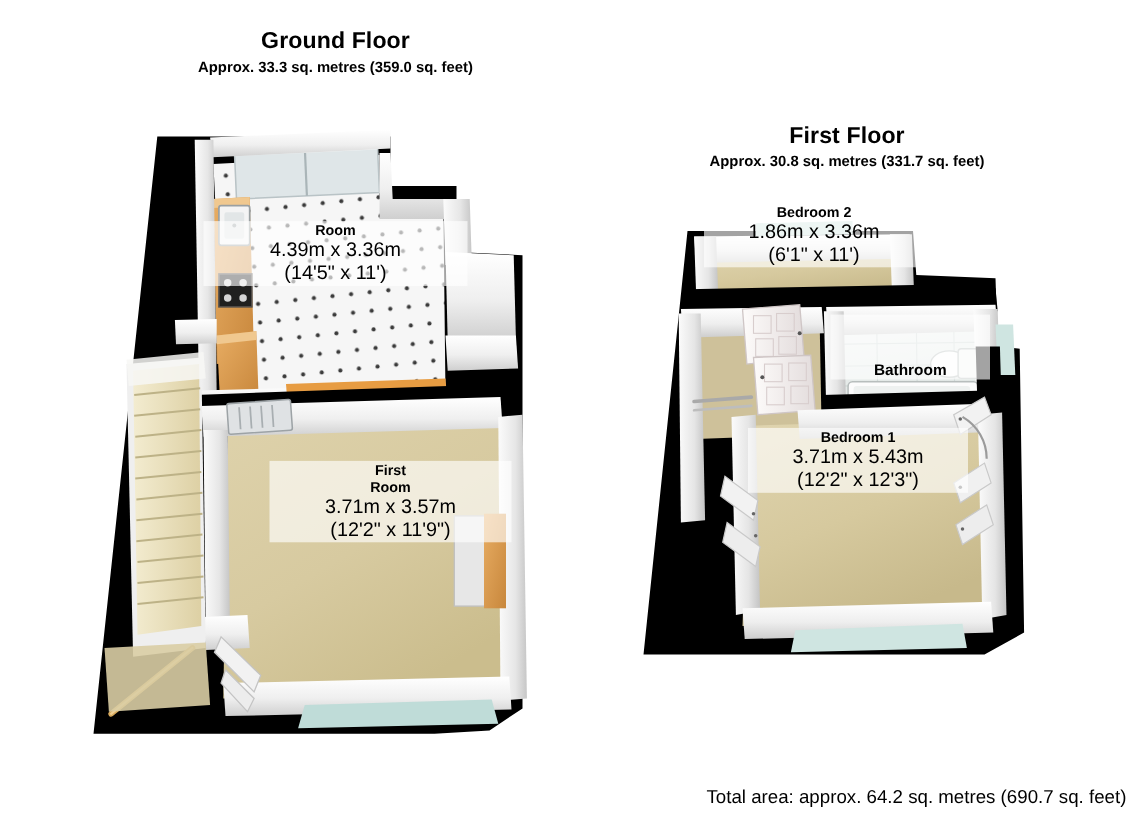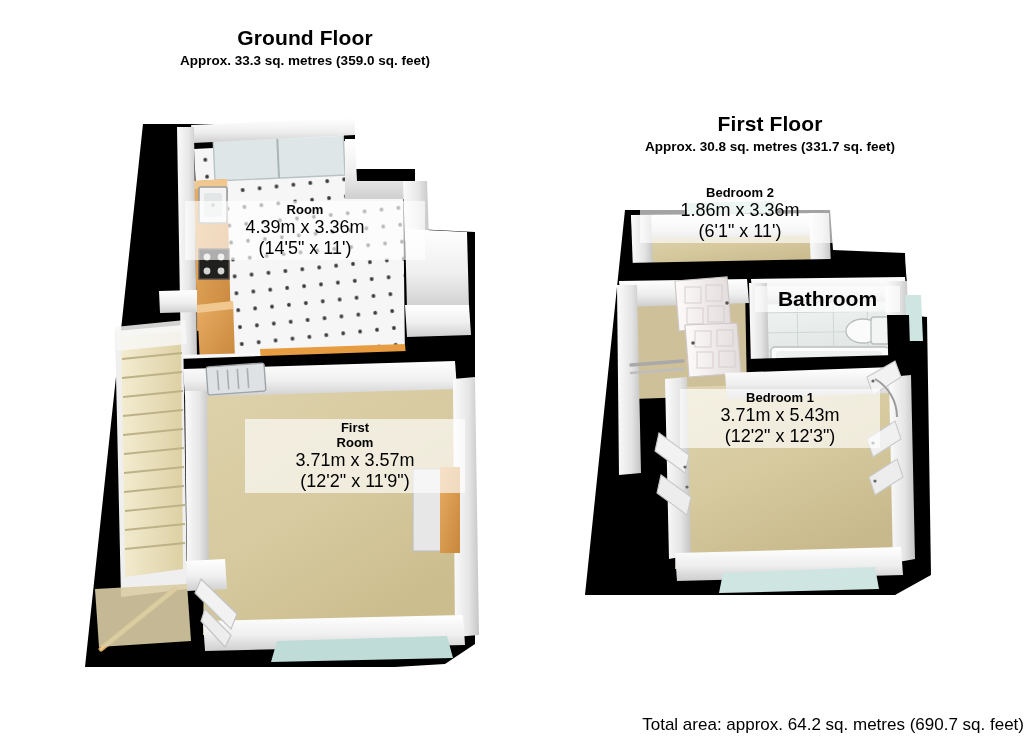--- a/index.html
+++ b/index.html
@@ -67,21 +67,21 @@
 
   
   #label-kitchen  { left: 130px; top: 175px; width: 240px; }
   #label-living   { left: 190px; top: 393px; width: 220px; }
 
   
   #label-bedroom2 { left: 65px;  top: 72px;  width: 200px; }
   #label-bathroom { left: 180px; top: 174px; width: 145px; }
   #label-bedroom1 { left: 105px; top: 277px; width: 200px; }
 
-  #label-bathroom .room-name { font-size: 21px; }
+  #label-bathroom .room-name { font-size: 14px; margin-top: 41px; }
 
   
   #total-area {
     position: absolute;
     left: 0;
     right: 0;
     top: 715px;
     text-align: right;
     font-size: 17px;
     font-weight: normal;

